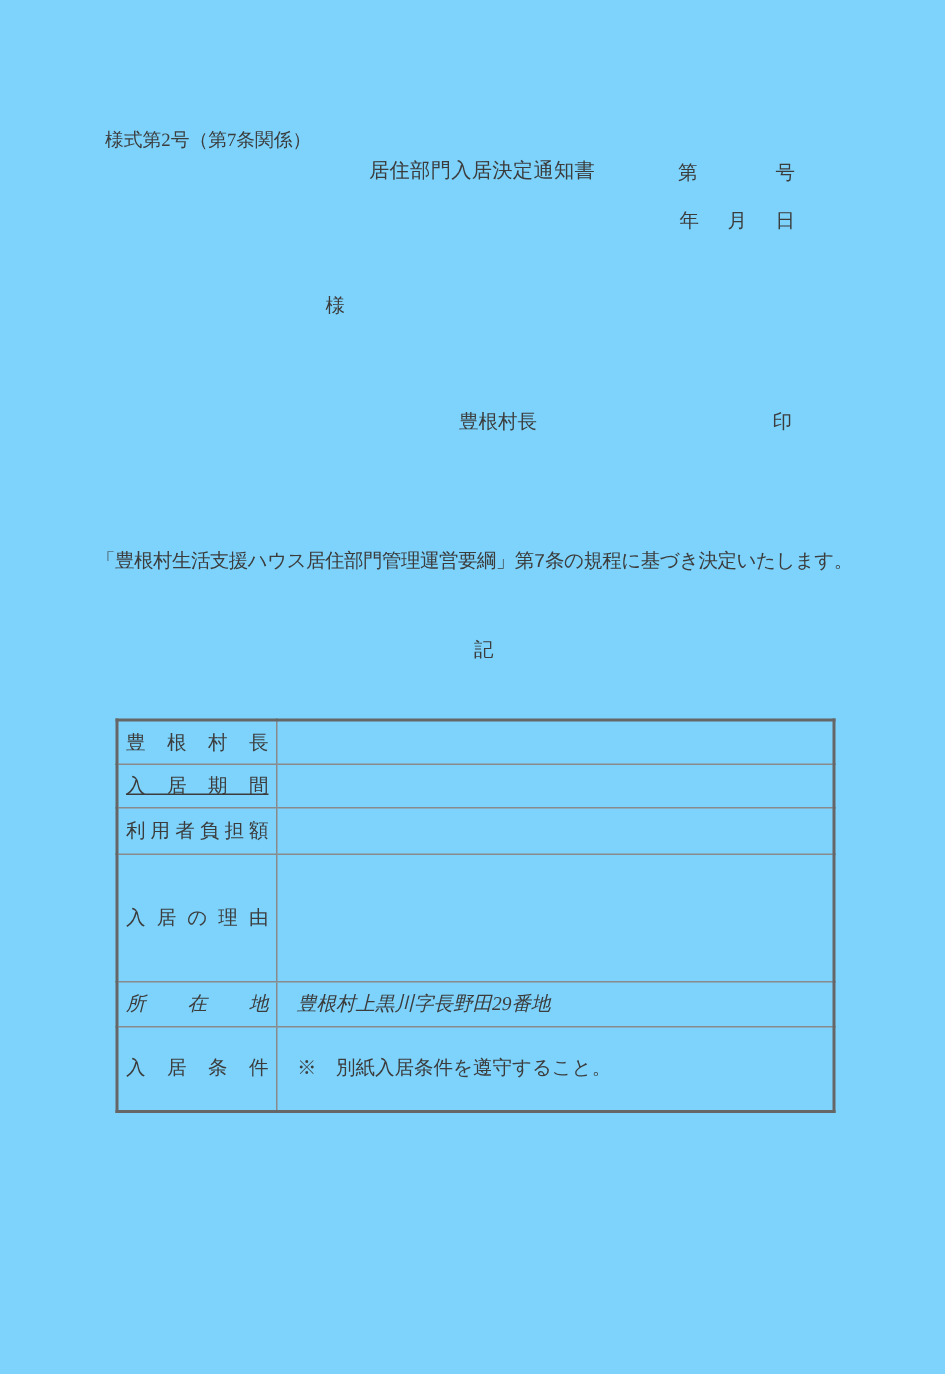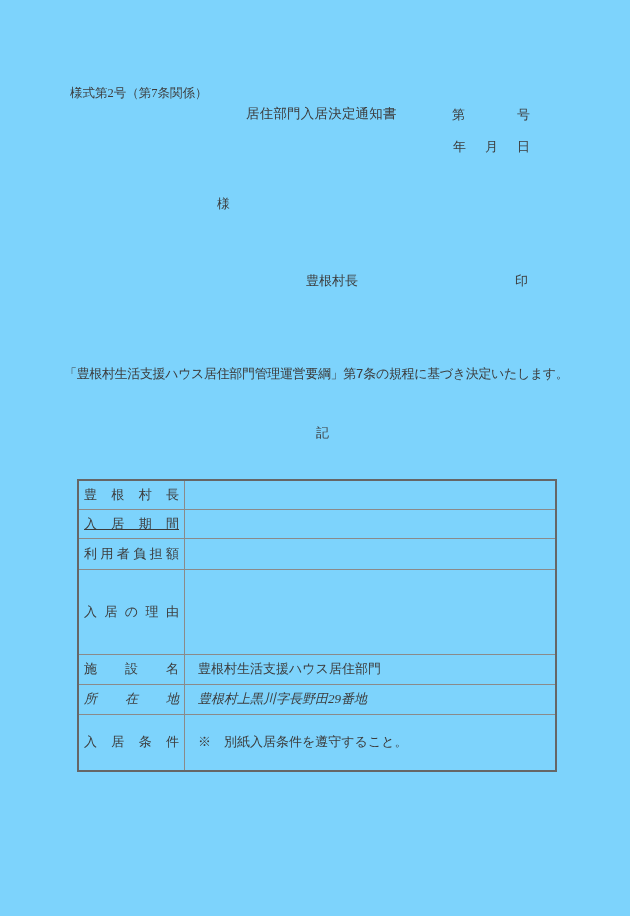--- a/index.html
+++ b/index.html
@@ -103,26 +103,20 @@
             <span class="jlabel">利用者負担額</span>
           </td>
         <td class="cell-value"></td>
       </tr>
       <tr class="row-4">
         <td class="cell-label">
             <span class="jlabel">入居の理由</span>
           </td>
         <td class="cell-value"></td>
       </tr>
-      <tr class="row-5">
-        <td class="cell-label">
-            <span class="jlabel">施設名</span>
-          </td>
-        <td class="cell-value">豊根村生活支援ハウス居住部門</td>
-      </tr>
       <tr class="row-6">
         <td class="cell-label">
             <span class="jlabel">所在地</span>
           </td>
         <td class="cell-value">豊根村上黒川字長野田29番地</td>
       </tr>
       <tr class="row-7">
         <td class="cell-label">
             <span class="jlabel">入居条件</span>
           </td>

